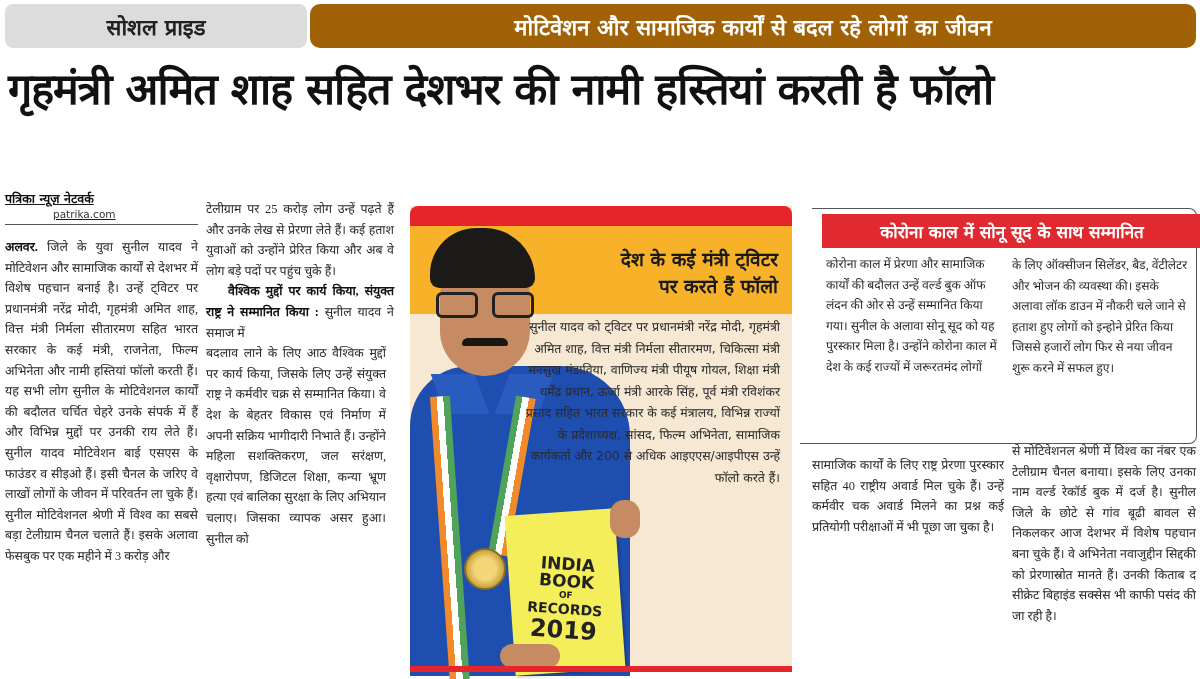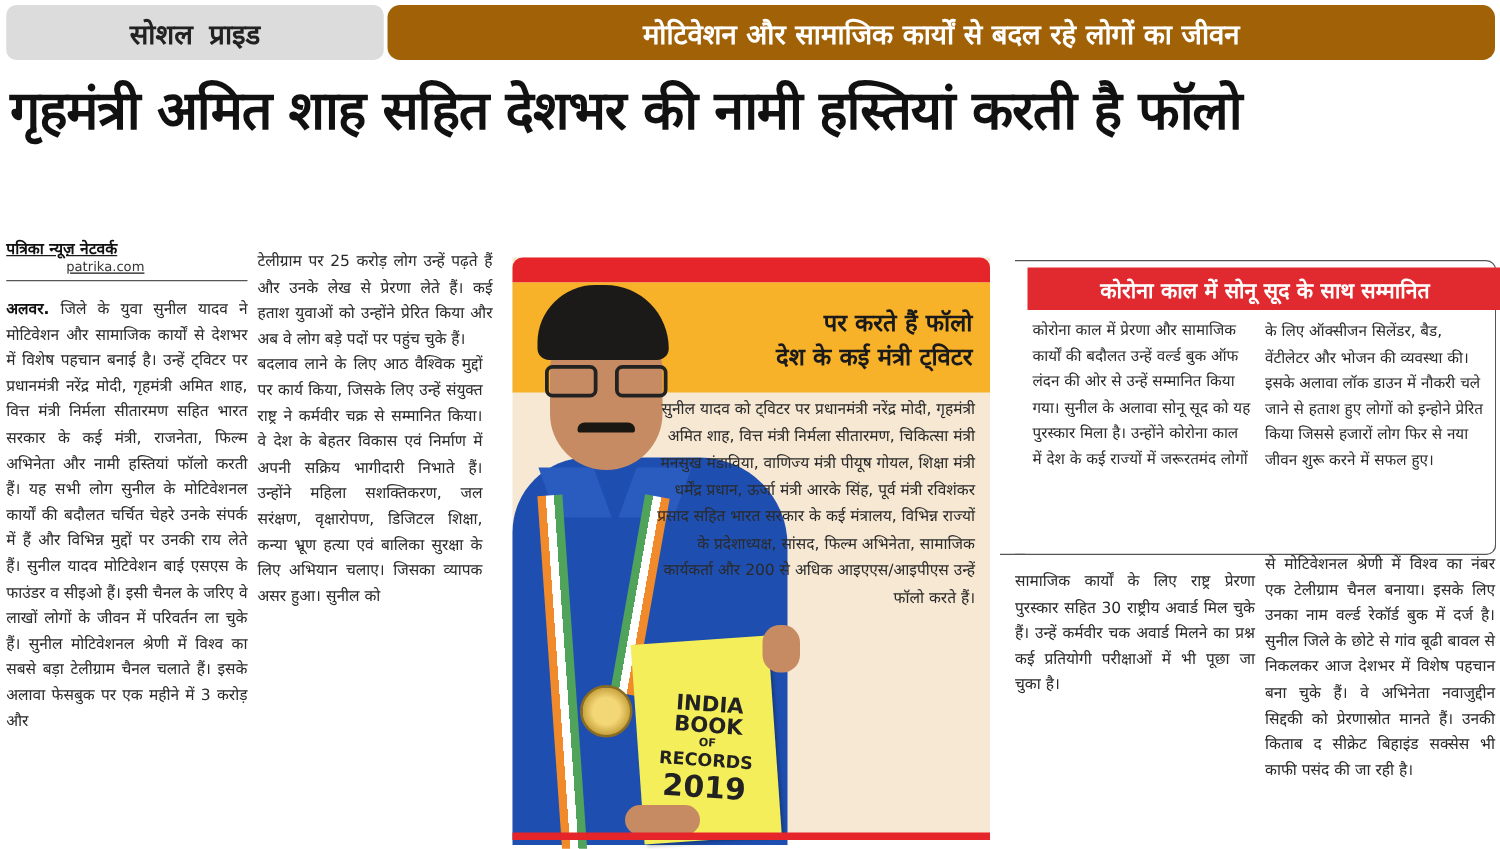--- a/index.html
+++ b/index.html
@@ -3,37 +3,37 @@
 <meta charset="utf-8">
 <style>
   * { box-sizing: border-box; margin: 0; padding: 0; }
   html, body { width: 1200px; height: 679px; overflow: hidden; background: #ffffff; }
   body { position: relative; font-family: "DejaVu Sans", sans-serif; color: #1a1a1a; }
 
   .header-left {
     position: absolute; left: 5px; top: 4px; width: 302px; height: 44px;
     background: #dcdcdc; border-radius: 8px;
     display: flex; align-items: center; justify-content: center;
-    font-weight: bold; font-size: 22px; color: #222; font-family: Liberation Mono, monospace;
+    font-weight: bold; font-size: 22px; color: #222;
   }
   .header-right {
     position: absolute; left: 310px; top: 4px; width: 886px; height: 44px;
     background: #a16207; border-radius: 10px;
     display: flex; align-items: center; justify-content: center;
     font-weight: bold; font-size: 22px; color: #ffffff;
   }
 
   .headline {
     position: absolute; left: 8px; top: 60px; width: 1184px;
     font-family: "DejaVu Sans", sans-serif; font-weight: bold;
     font-size: 43px; line-height: 58px; color: #111;
     letter-spacing: -1px; white-space: nowrap;
   }
 
-  .col { position: absolute; font-size: 12.4px; line-height: 20.6px; text-align: justify; color: #2a2a2a; }
+  .col { position: absolute; font-size: 12.4px; line-height: 20.6px; text-align: justify; color: #2a2a2a; font-family: Liberation Serif, serif; }
   .col p { margin: 0; }
   .col b { font-weight: bold; color: #111; }
 
   .byline { position: absolute; left: 5px; top: 190px; width: 193px; text-decoration: underline; }
   .byline .name { font-weight: bold; font-size: 12.5px; color: #111; }
   .byline .site { font-size: 10.5px; color: #333; margin-top: 1px; margin-left: 48px; }
   .byline .rule { height: 1px; background: #555; margin-top: 4px; }
 
   .col1 { left: 5px; top: 237px; width: 193px; }
   .col2 { left: 206px; top: 199px; width: 196px; }
@@ -128,20 +128,21 @@
   <div class="site">patrika.com</div>
   <div class="rule"></div>
 </div>
 
 <div class="col col1">
   <p><b>अलवर.</b> <span>जिले के युवा सुनील यादव ने मोटिवेशन और सामाजिक कार्यों से देशभर में विशेष पहचान बनाई है। उन्हें ट्विटर पर प्रधानमंत्री नरेंद्र मोदी, गृहमंत्री अमित शाह, वित्त मंत्री निर्मला सीतारमण सहित भारत सरकार के कई मंत्री, राजनेता, फिल्म अभिनेता और नामी हस्तियां फॉलो करती हैं। यह सभी लोग सुनील के मोटिवेशनल कार्यों की बदौलत चर्चित चेहरे उनके संपर्क में हैं और विभिन्न मुद्दों पर उनकी राय लेते हैं। सुनील यादव मोटिवेशन बाई एसएस के फाउंडर व सीइओ हैं। इसी चैनल के जरिए वे लाखों लोगों के जीवन में परिवर्तन ला चुके हैं। सुनील मोटिवेशनल श्रेणी में विश्व का सबसे बड़ा टेलीग्राम चैनल चलाते हैं। इसके अलावा फेसबुक पर एक महीने में 3 करोड़ और</span></p>
 </div>
 
 <div class="col col2">
   <p class="narrow">टेलीग्राम पर 25 करोड़ लोग उन्हें पढ़ते हैं और उनके लेख से प्रेरणा लेते हैं। कई हताश युवाओं को उन्होंने प्रेरित किया और अब वे लोग बड़े पदों पर पहुंच चुके हैं।</p>
+  <p class="narrow indent"><b>वैश्विक मुद्दों पर कार्य किया, संयुक्त राष्ट्र ने सम्मानित किया :</b> <span>सुनील यादव ने समाज में</span></p>
   <p class="wrapped">बदलाव लाने के लिए आठ वैश्विक मुद्दों पर कार्य किया, जिसके लिए उन्हें संयुक्त राष्ट्र ने कर्मवीर चक्र से सम्मानित किया। वे देश के बेहतर विकास एवं निर्माण में अपनी सक्रिय भागीदारी निभाते हैं। उन्होंने महिला सशक्तिकरण, जल सरंक्षण, वृक्षारोपण, डिजिटल शिक्षा, कन्या भ्रूण हत्या एवं बालिका सुरक्षा के लिए अभियान चलाए। जिसका व्यापक असर हुआ। सुनील को</p>
 </div>
 
 <div class="photo-box">
   <div class="red-top"></div>
   <div class="orange-band"></div>
   <div class="person">
     <div class="shirt"></div>
     <div class="collar-l"></div>
     <div class="collar-r"></div>
@@ -161,32 +162,32 @@
         <span>BOOK</span>
         <span class="sm">OF</span>
         <span style="font-size:14px">RECORDS</span>
         <span class="yr">2019</span>
       </div>
     </div>
     <div class="hand"></div>
     <div class="hand2"></div>
   </div>
   <div class="headline2">
+    <div>देश के कई मंत्री ट्विटर</div>
     <div>पर करते हैं फॉलो</div>
-    <div>देश के कई मंत्री ट्विटर</div>
   </div>
   <div class="body2">सुनील यादव को ट्विटर पर प्रधानमंत्री नरेंद्र मोदी, गृहमंत्री अमित शाह, वित्त मंत्री निर्मला सीतारमण, चिकित्सा मंत्री मनसुख मंडाविया, वाणिज्य मंत्री पीयूष गोयल,  शिक्षा मंत्री धर्मेंद्र प्रधान, ऊर्जा मंत्री आरके सिंह, पूर्व मंत्री रविशंकर प्रसाद सहित भारत सरकार के कई मंत्रालय, विभिन्न राज्यों के प्रदेशाध्यक्ष, सांसद, फिल्म अभिनेता, सामाजिक कार्यकर्ता और 200 से अधिक आइएएस/आइपीएस उन्हें फॉलो करते हैं।</div>
   <div class="red-bottom"></div>
 </div>
 
 <div class="corona-box"></div>
 <div class="corona-title">कोरोना काल में सोनू सूद के साथ सम्मानित</div>
 <div class="col corona-col1">कोरोना काल में प्रेरणा और सामाजिक कार्यों की बदौलत उन्हें वर्ल्ड बुक ऑफ लंदन की ओर से उन्हें सम्मानित किया गया। सुनील के अलावा सोनू सूद को यह पुरस्कार मिला है। उन्होंने कोरोना काल में देश के कई राज्यों में जरूरतमंद लोगों</div>
 <div class="col corona-col2">के लिए ऑक्सीजन सिलेंडर, बैड, वेंटीलेटर और भोजन की व्यवस्था की। इसके अलावा लॉक डाउन में नौकरी चले जाने से हताश हुए लोगों को इन्होने प्रेरित किया जिससे हजारों लोग फिर से नया जीवन शुरू करने में सफल हुए।</div>
 <div class="corona-rule"></div>
 
 <div class="col col5">
-  <p>सामाजिक कार्यों के लिए  राष्ट्र प्रेरणा पुरस्कार सहित 30 राष्ट्रीय अवार्ड मिल चुके हैं। उन्हें कर्मवीर चक अवार्ड मिलने का प्रश्न कई प्रतियोगी परीक्षाओं में भी पूछा जा चुका है।</p>
+  <p>सामाजिक कार्यों के लिए  राष्ट्र प्रेरणा पुरस्कार सहित 40 राष्ट्रीय अवार्ड मिल चुके हैं। उन्हें कर्मवीर चक अवार्ड मिलने का प्रश्न कई प्रतियोगी परीक्षाओं में भी पूछा जा चुका है।</p>
 </div>
 
 <div class="col col6">
   <p>से मोटिवेशनल श्रेणी में विश्व का नंबर एक टेलीग्राम चैनल बनाया। इसके लिए उनका नाम वर्ल्ड रेकॉर्ड बुक में दर्ज है। सुनील जिले के छोटे से गांव बूढी बावल से निकलकर आज देशभर में विशेष पहचान बना चुके हैं। वे अभिनेता नवाजुद्दीन सिद्दकी को प्रेरणास्रोत मानते हैं। उनकी किताब द सीक्रेट बिहाइंड सक्सेस भी काफी पसंद की जा रही है।</p>
 </div>
 
 </body></html>

